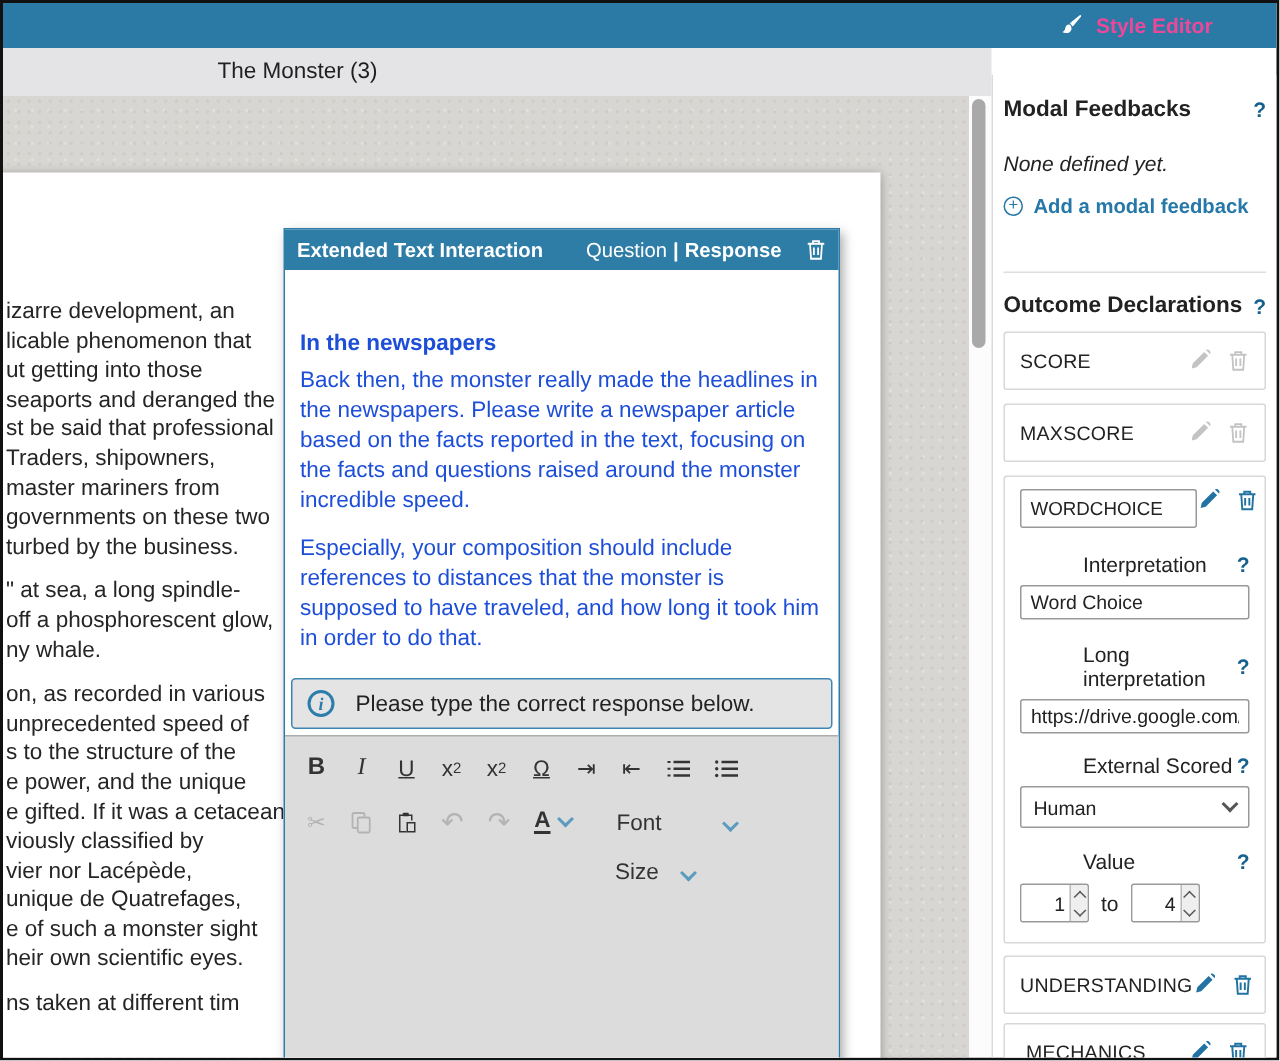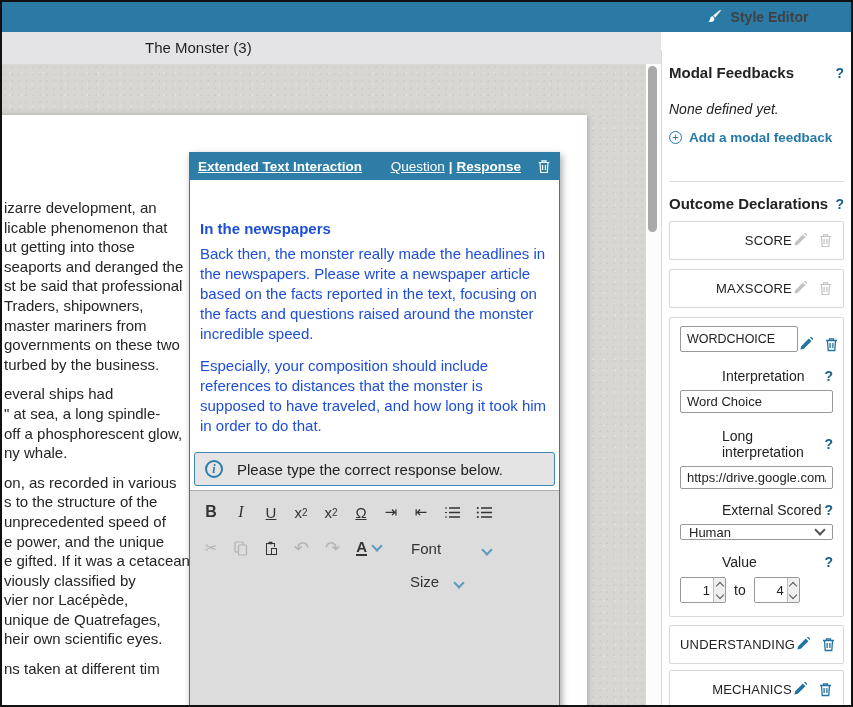--- a/index.html
+++ b/index.html
@@ -1,34 +1,34 @@
 <!DOCTYPE html>
 <html><head>
 <meta charset="utf-8">
 <style>
   html,body{margin:0;padding:0;background:#fff;font-family:"Liberation Sans",sans-serif;}
   .screen{position:relative;width:853px;height:707px;box-sizing:border-box;border:2px solid #111;overflow:hidden;background:#fff;}
   
   .topbar{position:absolute;left:0;top:0;width:849px;height:30px;background:#2b7aa6;}
-  .se-head{position:absolute;right:0;top:0;width:188px;height:30px;display:flex;align-items:center;justify-content:center;gap:9px;color:#404040;}
+  .se-head{position:absolute;right:0;top:0;width:188px;height:30px;display:flex;align-items:center;justify-content:center;gap:9px;color:#ec4899;}
   .se-head .ttl{font-size:14px;font-weight:bold;}
   
   .titlebar{position:absolute;left:0;top:30px;width:659px;height:32px;background:#e4e4e6;}
   .titlebar .t{position:absolute;left:143px;top:7px;font-size:15px;color:#1f1f1f;}
   .canvas{position:absolute;left:0;top:62px;width:644px;height:643px;background-color:#d8d6d2;
     background-image:radial-gradient(#cfccc7 1px,transparent 1px),radial-gradient(#e2e0dc 1px,transparent 1px);
     background-size:7px 7px,11px 11px;background-position:0 0,3px 4px;overflow:hidden;}
   .scrolltrack{position:absolute;left:644px;top:62px;width:15px;height:643px;background:#fcfcfc;}
   .scrollthumb{position:absolute;left:2px;top:2px;width:9px;height:166px;background:#a9a9a9;border-radius:5px;}
   .page{position:absolute;left:-20px;top:51px;width:605px;height:700px;background:#fff;box-shadow:0 1px 6px rgba(0,0,0,.3);}
   .pagetext{position:absolute;left:22px;top:83px;width:185px;color:#252525;font-size:15px;line-height:19.6px;white-space:nowrap;overflow:hidden;}
   .pgap{height:10px;}
   
   .widget{position:absolute;left:187px;top:150px;width:371px;height:570px;box-sizing:border-box;border:1px solid #2e7da6;background:#fff;box-shadow:2px 3px 7px rgba(0,0,0,.35);display:flex;flex-direction:column;}
-  .whead{height:27px;flex:0 0 27px;background:#2e7da6;color:#fff;display:flex;align-items:center;padding:0 8px;text-decoration:underline;}
+  .whead{height:27px;flex:0 0 27px;background:#2e7da6;color:#fff;display:flex;align-items:center;padding:0 8px;}
   .whead .wt{font-size:13.5px;font-weight:bold;flex:1;}
   .whead .tabs{font-size:13.5px;margin-right:16px;}
   .whead .tabs .sep{margin:0 4px;font-weight:bold;}
   .whead .tabs .resp{font-weight:bold;}
   .wbody{padding:4px 10px 2px 10px;color:#1d4ed8;margin-top:36px;}
   .wbody h4{margin:0 0 7px 0;font-size:15px;}
   .wbody p{margin:0 0 12px 0;font-size:15px;line-height:20px;}
   .infobox{margin:2px 4px 4px 4px;border:1px solid #3e86b2;border-radius:3px;background:#e4e4e4;display:flex;align-items:center;gap:14px;padding:7px 10px;font-size:15px;color:#222;}
   .iico{flex:0 0 18px;width:18px;height:18px;border:2px solid #2a7cab;border-radius:50%;color:#2a7cab;display:flex;align-items:center;justify-content:center;font-family:"Liberation Serif",serif;font-style:italic;font-weight:bold;font-size:12px;box-sizing:border-box;}
   .wtoolarea{flex:1;background:#dcdcdc;border-top:1px solid #adadad;padding:12px 12px 0 14px;}
@@ -49,34 +49,34 @@
   .rpanel{position:absolute;left:659px;top:48px;width:190px;height:675px;background:#fff;border-left:1px solid #d9d9d9;box-sizing:border-box;padding:0 7px;}
   .rowhead{display:flex;align-items:center;justify-content:space-between;color:#222;}
   .rowhead .h{font-size:15px;font-weight:bold;}
   .help{color:#16608e;font-weight:bold;font-size:14px;cursor:pointer;}
   .mf-head{margin-top:14px;}
   .mf-none{margin-top:20px;font-style:italic;font-size:14px;color:#222;}
   .mf-add{margin-top:13px;display:flex;align-items:center;gap:7px;color:#2678a8;font-size:13.5px;font-weight:bold;cursor:pointer;}
   .plus{width:13px;height:13px;border:1px solid #2678a8;border-radius:50%;display:flex;align-items:center;justify-content:center;font-size:11px;font-weight:normal;line-height:11px;box-sizing:border-box;}
   .sep-hr{border:none;border-top:1px solid #ddd;margin:36px 0 0 0;}
   .od-head{margin-top:13px;}
-  .card{margin-top:9px;border:1px solid #d8d8d8;border-radius:2px;background:#fff;padding:11px 10px;display:flex;align-items:center;box-sizing:border-box;text-align:right;}
+  .card{margin-top:9px;border:1px solid #d8d8d8;border-radius:2px;background:#fff;padding:11px 10px;display:flex;align-items:center;box-sizing:border-box;}
   .card .lbl{flex:1;font-size:13px;color:#222;letter-spacing:.2px;}
   .icons{display:flex;gap:11px;align-items:center;}
   .ic{width:15px;height:15px;cursor:pointer;}
   .ic.dis{color:#c3c3c3;}
   .ic.act{color:#2273a3;}
   .bigcard{margin-top:9px;border:1px solid #d8d8d8;border-radius:2px;padding:8px 10px 13px 10px;box-sizing:border-box;}
-  .idrow{display:flex;align-items:flex-end;}
+  .idrow{display:flex;align-items:flex-start;}
   .idrow input{width:104px;height:24px;border:1px solid #999;border-radius:2px;font-size:12.5px;padding:0 6px;color:#222;font-family:"Liberation Sans",sans-serif;}
   .idrow .icons{margin-left:auto;}
   .frow{margin-top:16px;display:flex;align-items:center;justify-content:space-between;margin-left:42px;}
   .frow .fl{font-size:14px;color:#222;}
   .txtin{margin-top:6px;width:100%;height:23px;border:1px solid #999;border-radius:2px;font-size:13px;padding:0 6px;color:#222;box-sizing:border-box;font-family:"Liberation Sans",sans-serif;}
-  .fsel{margin-top:6px;height:16px;border:1px solid #999;border-radius:2px;display:flex;align-items:center;padding:0 8px;font-size:13px;color:#222;cursor:pointer;box-sizing:border-box;}
+  .fsel{margin-top:6px;height:28px;border:1px solid #999;border-radius:2px;display:flex;align-items:center;padding:0 8px;font-size:13px;color:#222;cursor:pointer;box-sizing:border-box;}
   .fsel .chev{margin-left:auto;border-color:#555;}
   .valrow{margin-top:7px;display:flex;align-items:center;gap:8px;}
   .spin{display:flex;width:46px;height:26px;border:1px solid #999;border-radius:2px;box-sizing:border-box;overflow:hidden;background:#fff;}
   .spin input{width:26px;border:none;outline:none;text-align:right;font-size:13px;color:#222;padding:0 3px;font-family:"Liberation Sans",sans-serif;}
   .steps{width:15px;border-left:1px solid #bbb;background:#efefef;display:flex;flex-direction:column;}
   .step{flex:1;display:flex;align-items:center;justify-content:center;cursor:pointer;}
   .cu{width:5px;height:5px;border-left:1.5px solid #555;border-top:1.5px solid #555;transform:rotate(45deg);margin-top:3px;}
   .cd{width:5px;height:5px;border-left:1.5px solid #555;border-top:1.5px solid #555;transform:rotate(225deg);margin-bottom:3px;}
   .toword{font-size:14px;color:#222;}
   svg{display:block;}
@@ -106,33 +106,33 @@
         <div>izarre development, an</div>
         <div>licable phenomenon that</div>
         <div>ut getting into those</div>
         <div>seaports and deranged the</div>
         <div>st be said that professional</div>
         <div>Traders, shipowners,</div>
         <div>master mariners from</div>
         <div>governments on these two</div>
         <div>turbed by the business.</div>
         <div class="pgap"></div>
-        <div>everal ships had</div>
         <div>" at sea, a long spindle-</div>
         <div>off a phosphorescent glow,</div>
         <div>ny whale.</div>
         <div class="pgap"></div>
         <div>on, as recorded in various</div>
+        <div>unprecedented speed of</div>
         <div>s to the structure of the</div>
-        <div>unprecedented speed of</div>
         <div>e power, and the unique</div>
         <div>e gifted. If it was a cetacean,</div>
         <div>viously classified by</div>
         <div>vier nor Lacépède,</div>
         <div>unique de Quatrefages,</div>
+        <div>e of such a monster sight</div>
         <div>heir own scientific eyes.</div>
         <div class="pgap"></div>
         <div>ns taken at different tim</div>
       </div>
     </div>
   </div>
 
   <div class="scrolltrack">
     <div class="scrollthumb"></div>
   </div>

